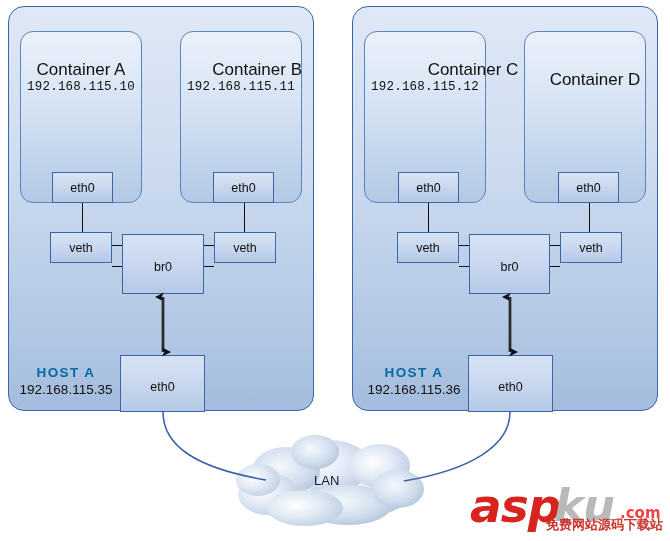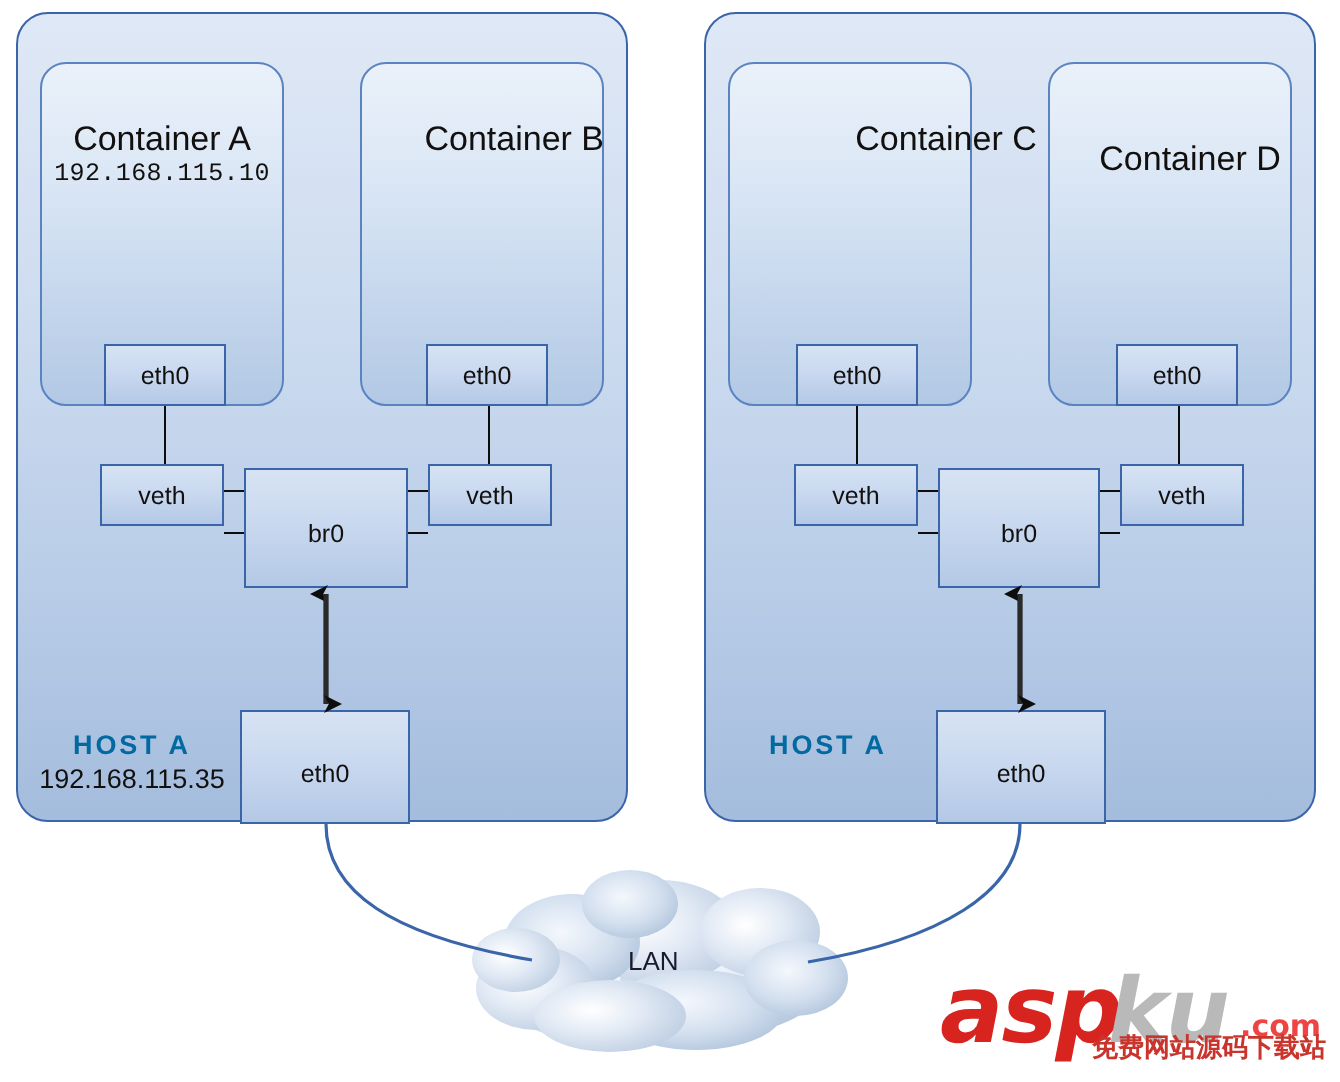--- a/index.html
+++ b/index.html
@@ -202,20 +202,21 @@
 <div id="diagram-root">
 
   <div class="host-box" style="left:8px; top:6px; width:306px; height:405px;"></div>
 
   <div class="container-box" style="left:20px; top:31px; width:122px; height:172px;"></div>
   <div class="container-label" style="left:20px; top:62px; width:122px;">Container A</div>
   <div class="container-ip" style="left:14px; top:79px; width:134px;">192.168.115.10</div>
 
   <div class="container-box" style="left:180px; top:31px; width:122px; height:172px;"></div>
   <div class="container-label" style="left:180px; top:62px; width:122px;text-align:right;">Container B</div>
+  <div class="container-ip" style="left:174px; top:79px; width:134px;">192.168.115.11</div>
 
   <div class="node-box" style="left:52px; top:172px; width:61px; height:31px;">
     <span class="node-label">eth0</span>
   </div>
 
   <div class="node-box" style="left:213px; top:172px; width:61px; height:31px;">
     <span class="node-label">eth0</span>
   </div>
 
   <div class="vline" style="left:82px; top:203px; height:29px;"></div>
@@ -241,20 +242,21 @@
 
   <div class="host-caption" style="left:12px; top:364px; width:108px;">
     <span class="host-name">HOST A</span>
     <span class="host-ip">192.168.115.35</span>
   </div>
 
   <div class="host-box" style="left:352px; top:6px; width:306px; height:405px;"></div>
 
   <div class="container-box" style="left:364px; top:31px; width:122px; height:172px;"></div>
   <div class="container-label" style="left:364px; top:62px; width:122px;margin-left:48px;">Container C</div>
+  <div class="container-ip" style="left:358px; top:79px; width:134px;">192.168.115.12</div>
 
   <div class="container-box" style="left:524px; top:31px; width:122px; height:172px;"></div>
   <div class="container-label" style="left:524px; top:72px; width:142px;">Container D</div>
 
   <div class="node-box" style="left:398px; top:172px; width:61px; height:31px;">
     <span class="node-label">eth0</span>
   </div>
 
   <div class="node-box" style="left:558px; top:172px; width:61px; height:31px;">
     <span class="node-label">eth0</span>
@@ -276,20 +278,21 @@
   <div class="node-box bridge" style="left:469px; top:234px; width:81px; height:60px;">
     <span class="node-label">br0</span>
   </div>
 
   <div class="node-box host-nic" style="left:468px; top:355px; width:85px; height:57px;">
     <span class="node-label">eth0</span>
   </div>
 
   <div class="host-caption" style="left:360px; top:364px; width:108px;">
     <span class="host-name">HOST A</span>
+    <span class="host-ip">192.168.115.36</span>
   </div>
 
   <svg class="overlay" viewBox="0 0 670 541">
     <defs>
       <radialGradient id="cloudGrad" cx="38%" cy="42%" r="72%">
         <stop offset="0%" stop-color="#ffffff"></stop>
         <stop offset="45%" stop-color="#e2eaf5"></stop>
         <stop offset="100%" stop-color="#b9cadf"></stop>
       </radialGradient>
       <radialGradient id="cloudGrad2" cx="42%" cy="40%" r="70%">

